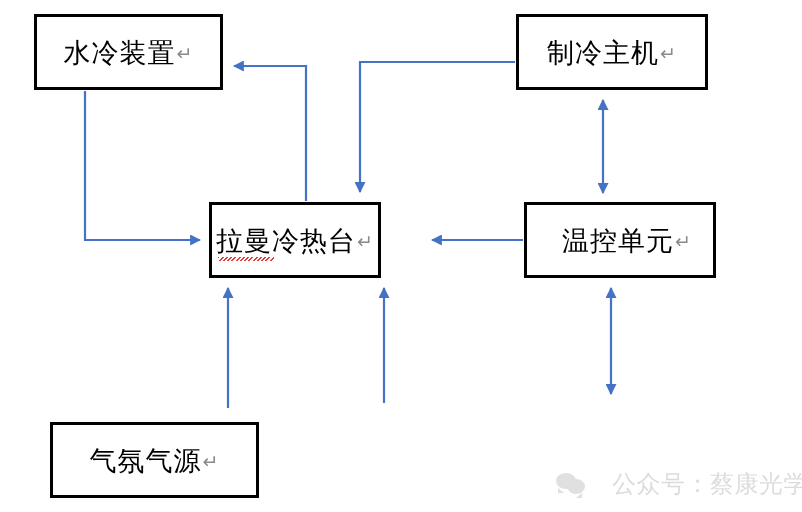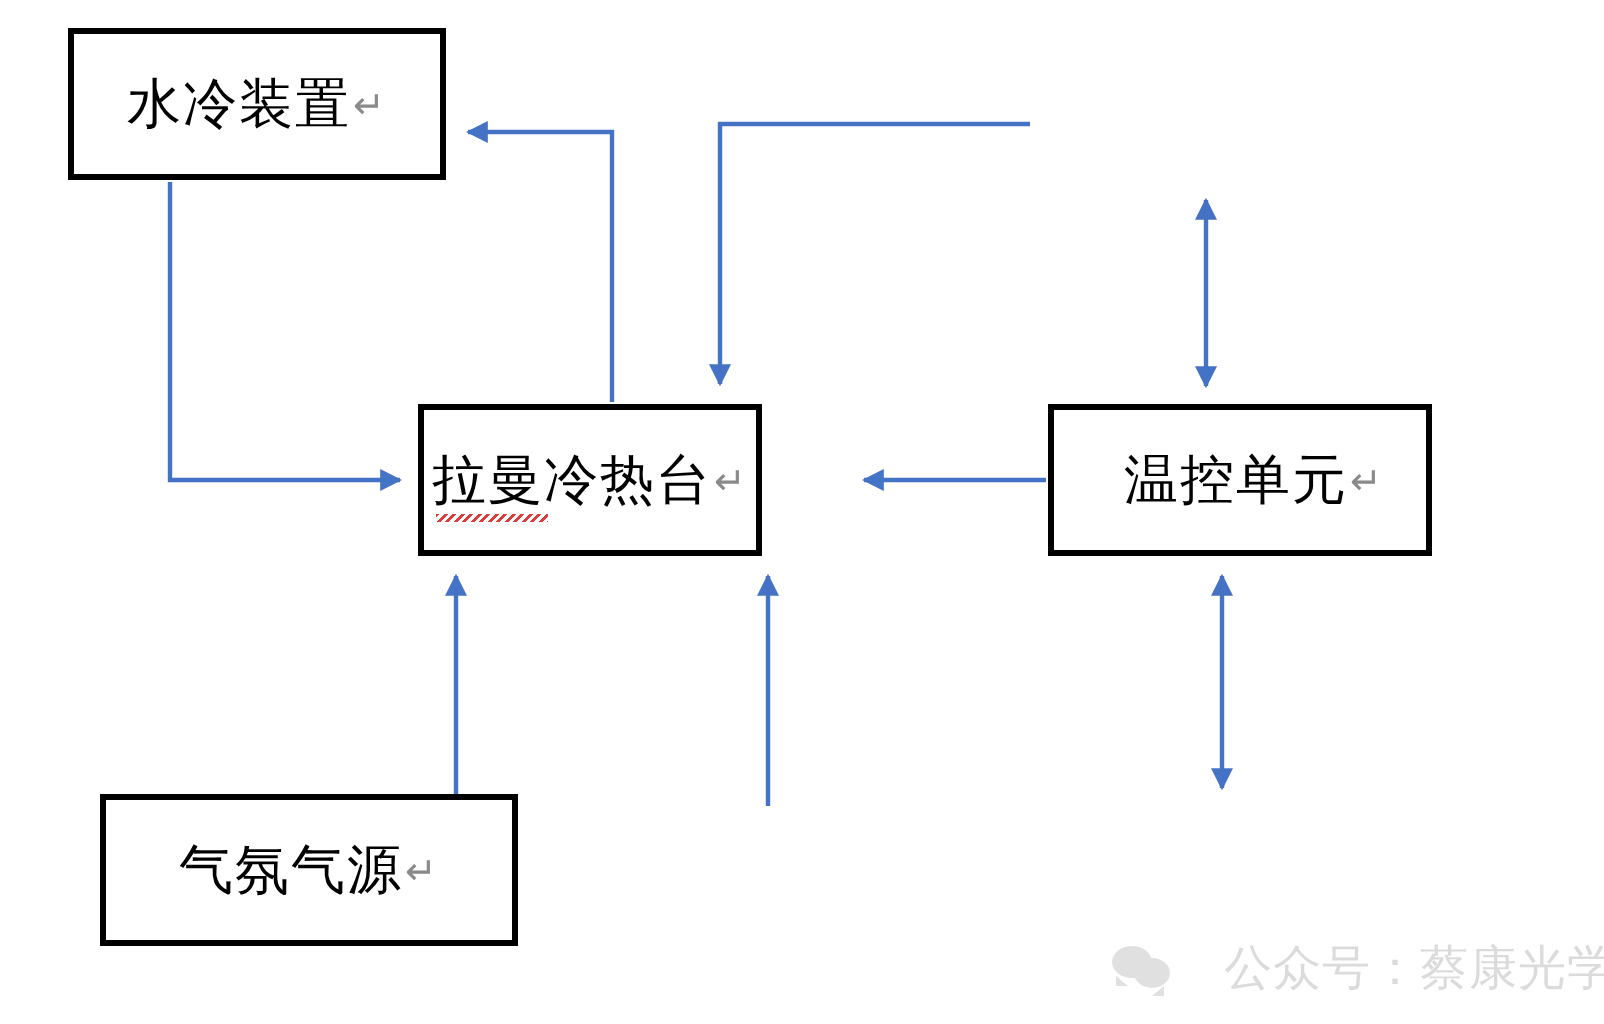--- a/index.html
+++ b/index.html
@@ -66,21 +66,21 @@
     color: #8a8a8a;
     font-size: 19px;
     vertical-align: 2px;
     margin-left: 1px;
   }
   
   #node-water-cooler   { left: 34px;  top: 14px;  width: 189px; height: 76px; }
   #node-chiller        { left: 516px; top: 14px;  width: 192px; height: 76px; }
   #node-raman-stage    { left: 209px; top: 202px; width: 172px; height: 76px; }
   #node-temp-control   { left: 524px; top: 202px; width: 192px; height: 76px; padding-left: 14px; }
-  #node-gas-source     { left: 50px;  top: 397px; width: 209px; height: 76px; }
+  #node-gas-source     { left: 50px;  top: 422px; width: 209px; height: 76px; }
   #node-ln2-input      { left: 288px; top: 404px; width: 245px; height: 76px; }
   #node-computer       { left: 556px; top: 403px; width: 210px; height: 77px; }
 
   #watermark {
     position: absolute;
     left: 556px;
     top: 468px;
     display: flex;
     align-items: center;
     gap: 26px;
@@ -174,20 +174,23 @@
 
     <g>
       <path d="M 384 403 L 384 288" fill="none" stroke="#4472C4" stroke-width="2.2" marker-end="url(#arrowEnd)"></path>
     </g>
   </svg>
 
   <div class="node" id="node-water-cooler">
     <span class="node-label"><span>水冷装置</span><span class="pilcrow">↵</span></span>
   </div>
 
+  <div class="node" id="node-chiller">
+    <span class="node-label"><span>制冷主机</span><span class="pilcrow">↵</span></span>
+  </div>
 
   <div class="node" id="node-raman-stage">
     <span class="node-label misspelled"><span>拉曼冷热台</span><span class="pilcrow">↵</span></span>
   </div>
 
   <div class="node" id="node-temp-control">
     <span class="node-label"><span>温控单元</span><span class="pilcrow">↵</span></span>
   </div>
 
   <div class="node" id="node-gas-source">

